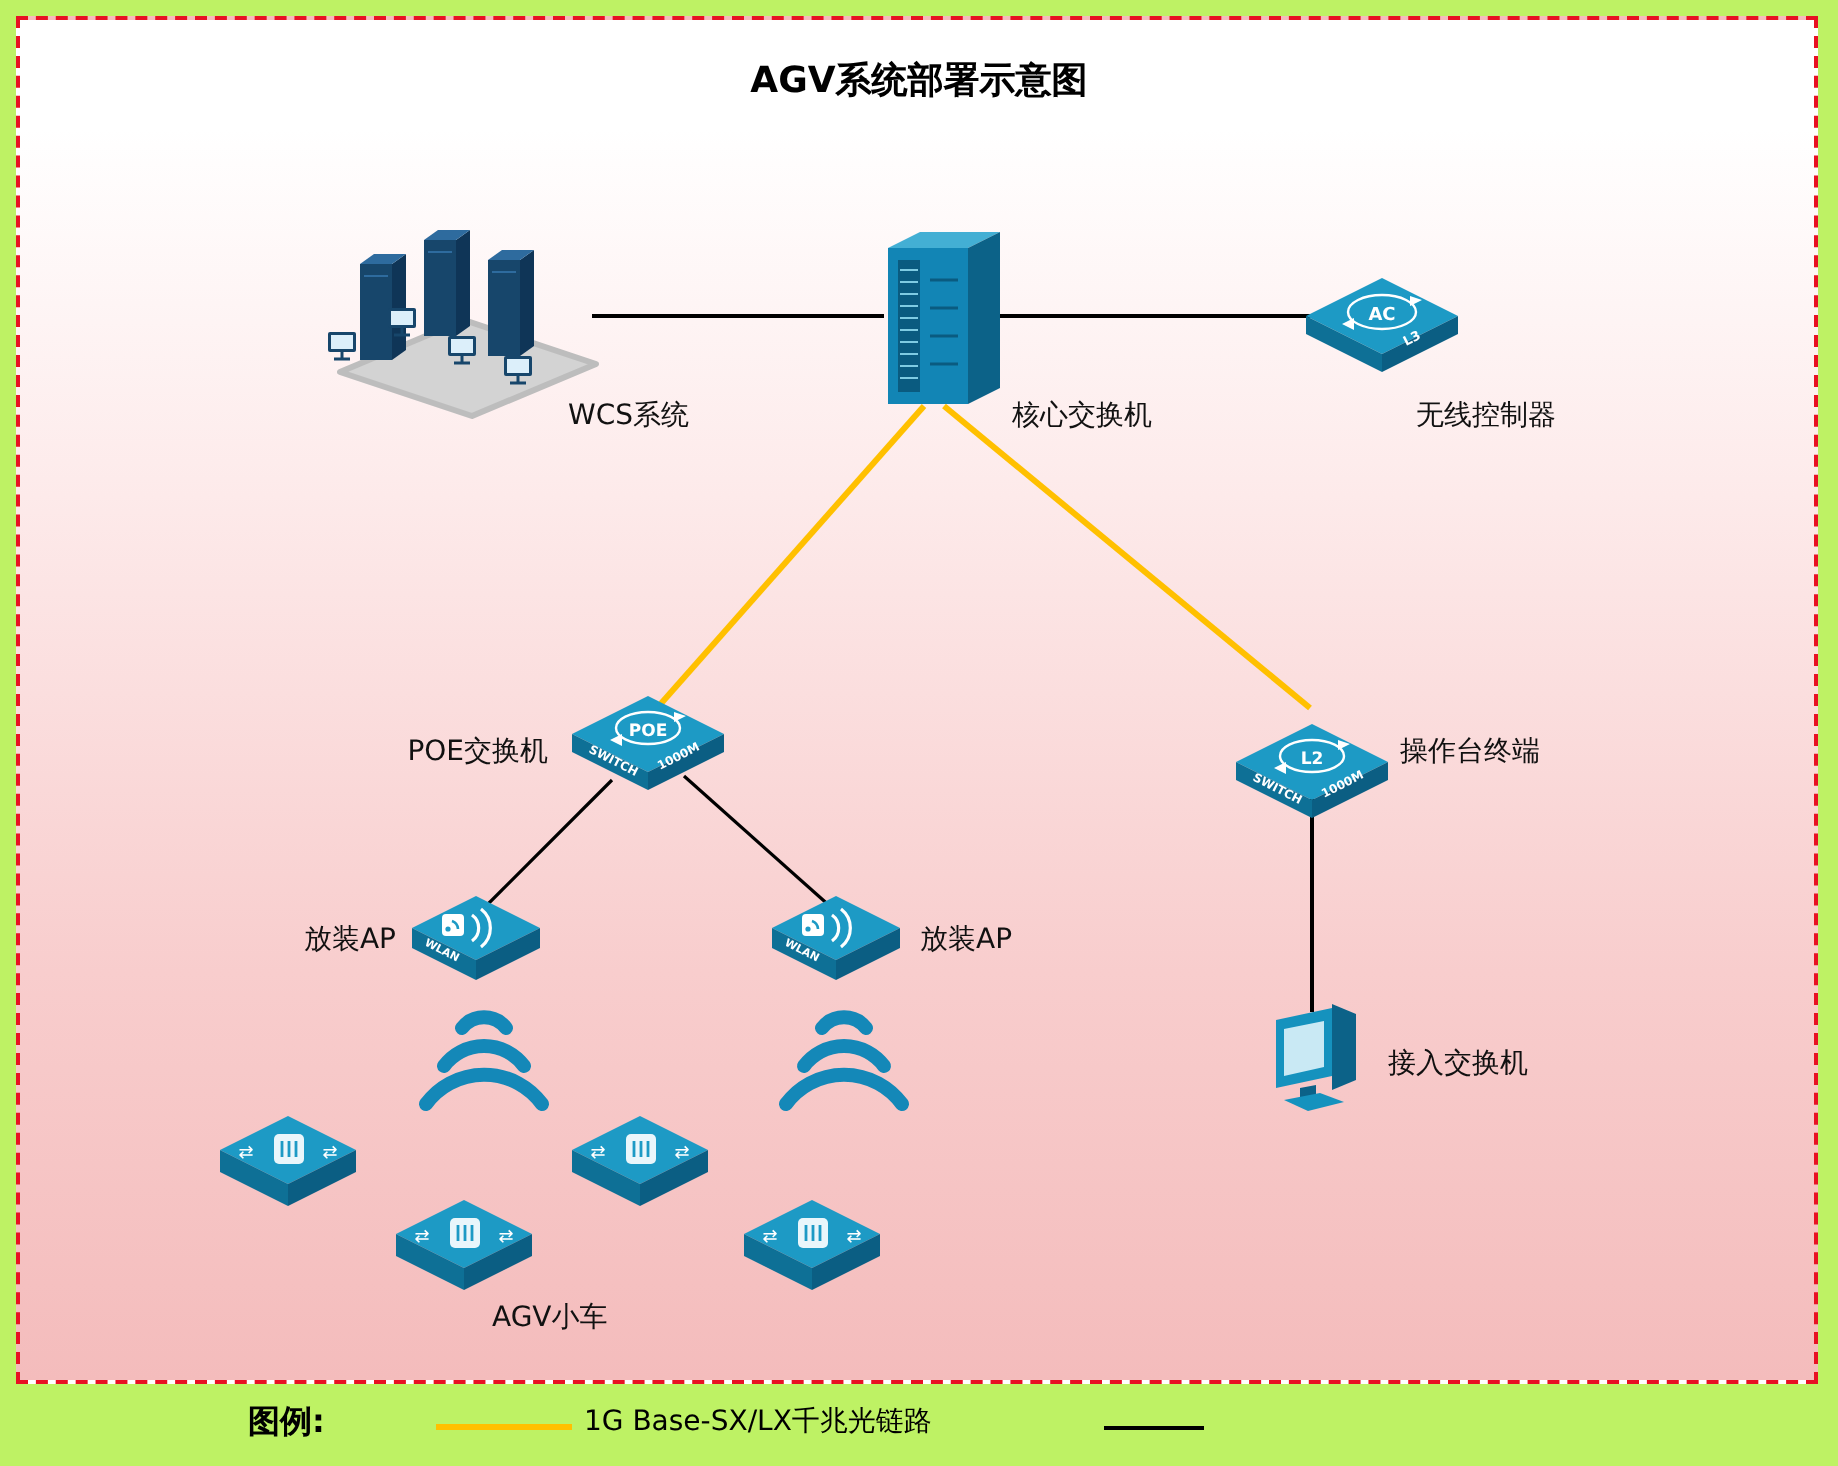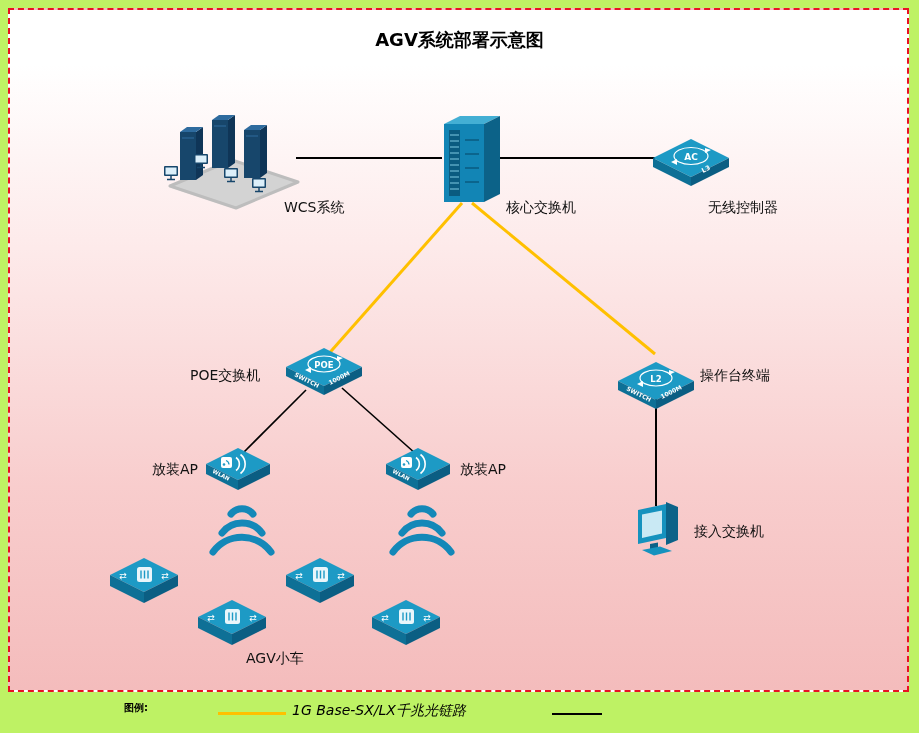--- a/index.html
+++ b/index.html
@@ -18,22 +18,22 @@
     position:absolute; left:0; top:28px; width:100%;
     text-align:center; font-size:18px; font-weight:bold; color:#000; z-index:3;
   }
   .links { position:absolute; left:0; top:0; z-index:1; }
   .node { position:absolute; z-index:2; }
   .node svg { display:block; }
   .node-label {
     position:absolute; z-index:3; font-size:14px; color:#111; white-space:nowrap;
   }
   .legend { position:absolute; left:0; top:698px; width:100%; height:34px; z-index:3; }
-  .legend-title { position:absolute; left:124px; top:3px; font-size:10px; font-weight:bold; color:#000; }
-  .legend-label { position:absolute; top:4px; font-size:14px; color:#000; white-space:nowrap;font-style:italic; }
+  .legend-title { position:absolute; left:124px; top:3px; font-size:16px; font-weight:bold; color:#000; }
+  .legend-label { position:absolute; top:4px; font-size:14px; color:#000; white-space:nowrap; }
   .swatch { position:absolute; }
 </style>
 </head>
 <body>
 
 <div class="page">
 
   <div class="diagram-area"></div>
 
   <div class="title">AGV系统部署示意图</div>
@@ -137,21 +137,21 @@
       <polygon points="0,19 38,38 38,47 0,28" fill="#0E7096"></polygon>
       <polygon points="38,38 76,19 76,28 38,47" fill="#0B5E83"></polygon>
       <ellipse cx="38" cy="16" rx="16" ry="8" fill="none" stroke="#fff" stroke-width="1.2"></ellipse>
       <polygon points="51,8 57,10 51,13" fill="#fff"></polygon>
       <polygon points="25,19 19,22 25,25" fill="#fff"></polygon>
       <text x="38" y="20" text-anchor="middle" font-size="8.5" font-weight="bold" fill="#fff">POE</text>
       <text transform="translate(8,28) rotate(27)" font-size="6" font-weight="bold" fill="#fff">SWITCH</text>
       <text transform="translate(44,37) rotate(-27)" font-size="6" font-weight="bold" fill="#fff">1000M</text>
     </svg>
   </div>
-  <div class="node-label" style="left:190px;top:367px;width:84px;">POE交换机</div>
+  <div class="node-label" style="left:190px;top:367px;width:84px;text-align:right">POE交换机</div>
 
   <div class="node" style="left:618px;top:362px">
     <svg width="76" height="47" viewBox="0 0 76 47">
       <polygon points="38,0 76,19 38,38 0,19" fill="#1D9AC5"></polygon>
       <polygon points="0,19 38,38 38,47 0,28" fill="#0E7096"></polygon>
       <polygon points="38,38 76,19 76,28 38,47" fill="#0B5E83"></polygon>
       <ellipse cx="38" cy="16" rx="16" ry="8" fill="none" stroke="#fff" stroke-width="1.2"></ellipse>
       <polygon points="51,8 57,10 51,13" fill="#fff"></polygon>
       <polygon points="25,19 19,22 25,25" fill="#fff"></polygon>
       <text x="38" y="20" text-anchor="middle" font-size="8.5" font-weight="bold" fill="#fff">L2</text>

